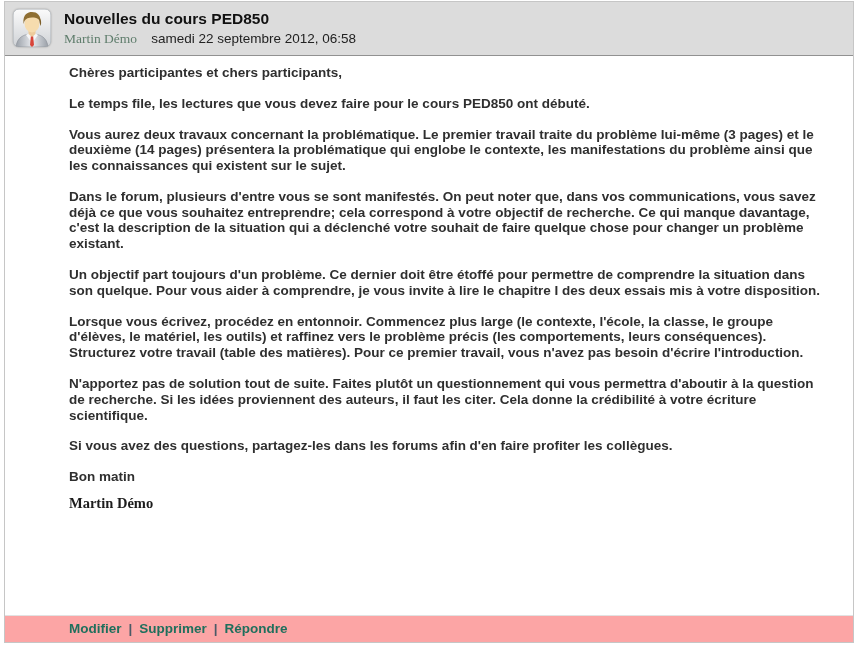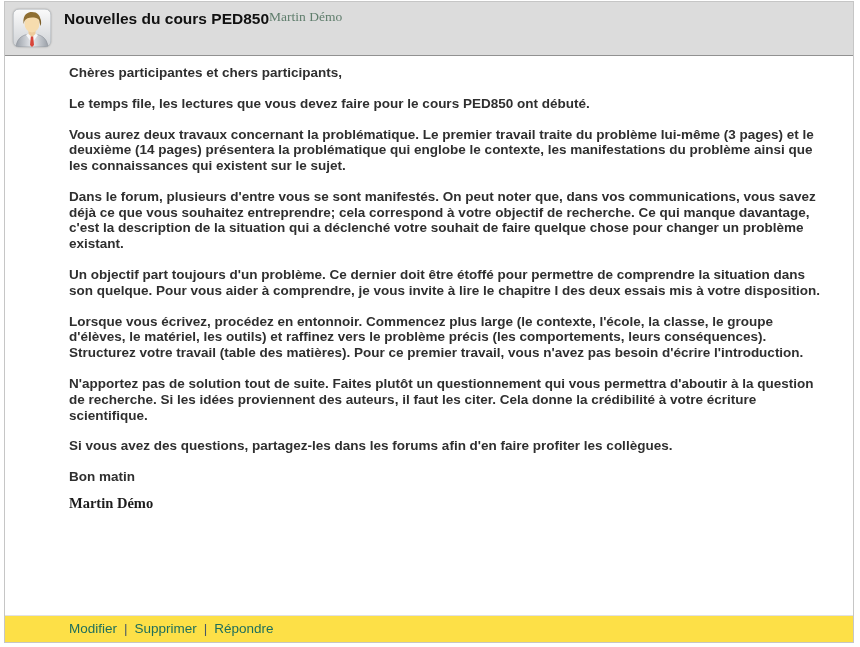--- a/index.html
+++ b/index.html
@@ -31,21 +31,21 @@
   }
   .avatar {
     width: 38px; height: 38px;
     flex: 0 0 auto;
     margin-right: 13px;
     border-radius: 6px;
     overflow: hidden;
     box-shadow: 0 0 2px rgba(0,0,0,.35);
     cursor: pointer;
   }
-  .header-texts { display: flex; flex-direction: row; }
+  .header-texts { display: flex; flex-direction: column; }
   .post-title {
     font-size: 15.5px;
     font-weight: bold;
     color: #111111;
     margin: 1px 0 4px 0;
     line-height: 1.1;
   }
   .byline { display: flex; align-items: baseline; font-size: 13.5px; }
   .author-link {
     font-family: "Liberation Serif", serif;
@@ -68,24 +68,25 @@
   .post-body p { margin: 0 0 15px 0; }
   .signature {
     font-family: "Liberation Serif", serif;
     font-size: 14.5px;
     color: #1c1c1c;
     margin-top: 7px;
   }
   
   .post-footer {
     flex: 0 0 auto;
-    background: #fde047;
+    background: #fca5a5;
     border-top: 1px solid #e2e2e2;
     padding: 5px 0 6px 64px;
     font-size: 13.5px;
+    font-weight: bold;
   }
   .action-link {
     color: #1f6f5c;
     text-decoration: none;
     cursor: pointer;
   }
   .action-sep { color: #4a5a66; margin: 0 7px; }
 </style>
 </head>
 <body>
@@ -119,20 +120,21 @@
         <ellipse cx="19" cy="14.5" rx="7.5" ry="9" fill="#f6dcae"></ellipse>
 
         <path d="M10.5 15 C9.5 5 15 3 19 3 C24 3 28.5 6 27.5 15 C27 10 24 9 21 8.5 C17 8 13 9 11.5 12 Z" fill="#8f6f33"></path>
         <path d="M26.5 9 C28.5 11 28.5 15 27.5 17 L26.5 13 Z" fill="#7d5f2a"></path>
       </svg>
     </div>
     <div class="header-texts">
       <div class="post-title">Nouvelles du cours PED850</div>
       <div class="byline">
         <a class="author-link">Martin Démo</a>
+        <span class="post-date">samedi 22 septembre 2012, 06:58</span>
       </div>
     </div>
   </div>
 
   <div class="post-body">
     <p>Chères participantes et chers participants,</p>
     <p>Le temps file, les lectures que vous devez faire pour le cours PED850 ont débuté.</p>
     <p>Vous aurez deux travaux concernant la problématique. Le premier travail traite du problème lui-même (3 pages) et le deuxième (14 pages) présentera la problématique qui englobe le contexte, les manifestations du problème ainsi que les connaissances qui existent sur le sujet.</p>
     <p>Dans le forum, plusieurs d'entre vous se sont manifestés. On peut noter que, dans vos communications, vous savez déjà ce que vous souhaitez entreprendre; cela correspond à votre objectif de recherche. Ce qui manque davantage, c'est la description de la situation qui a déclenché votre souhait de faire quelque chose pour changer un problème existant.</p>
     <p>Un objectif part toujours d'un problème. Ce dernier doit être étoffé pour permettre de comprendre la situation dans son quelque. Pour vous aider à comprendre, je vous invite à lire le chapitre I des deux essais mis à votre disposition.</p>

